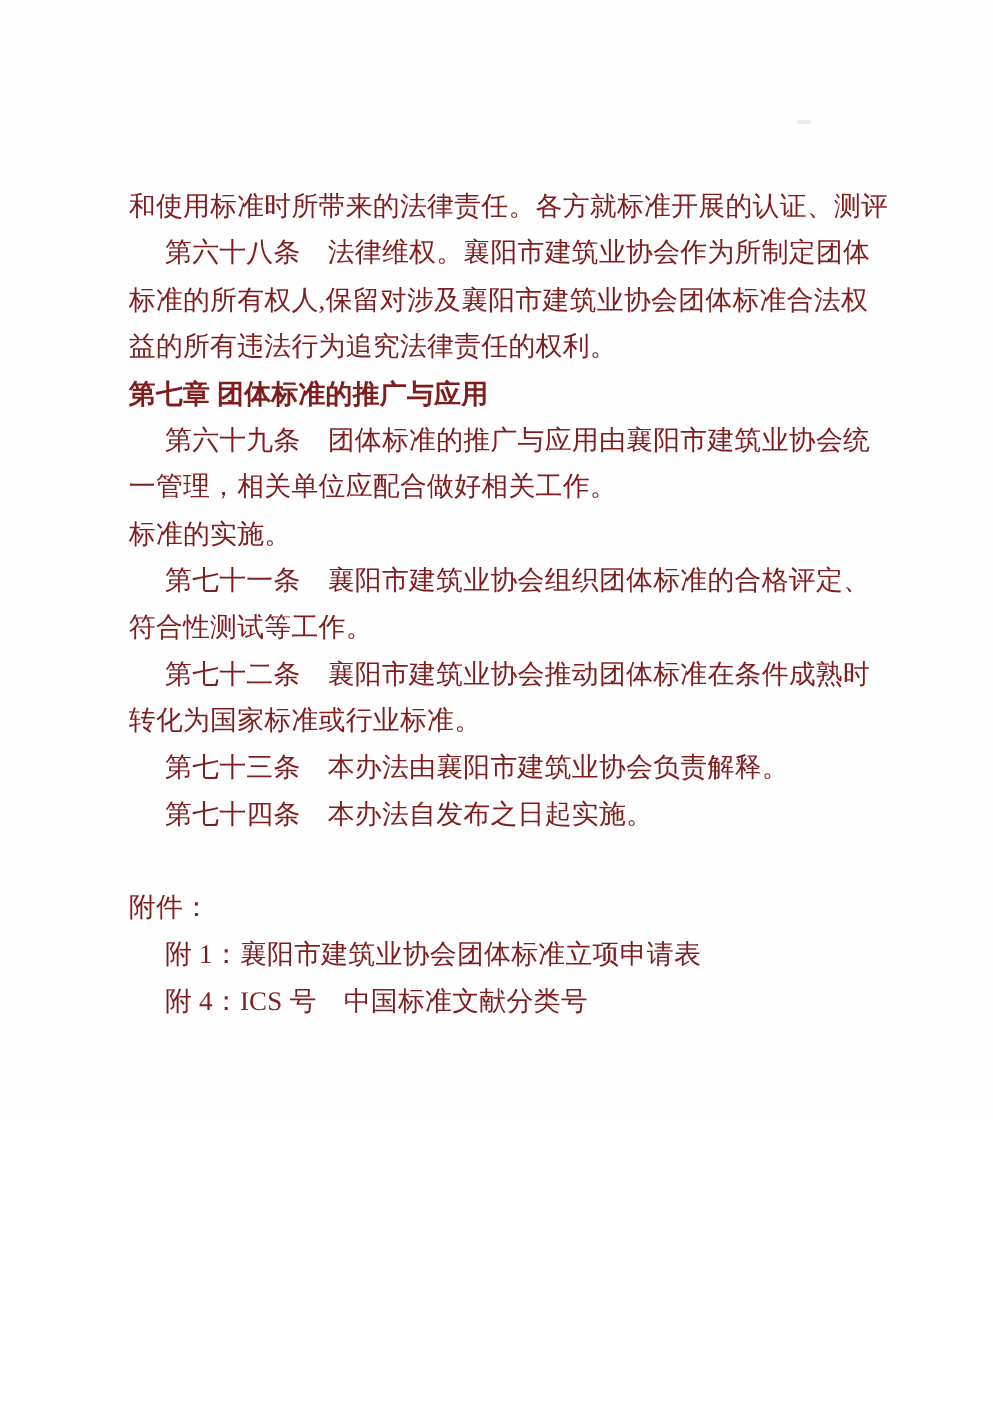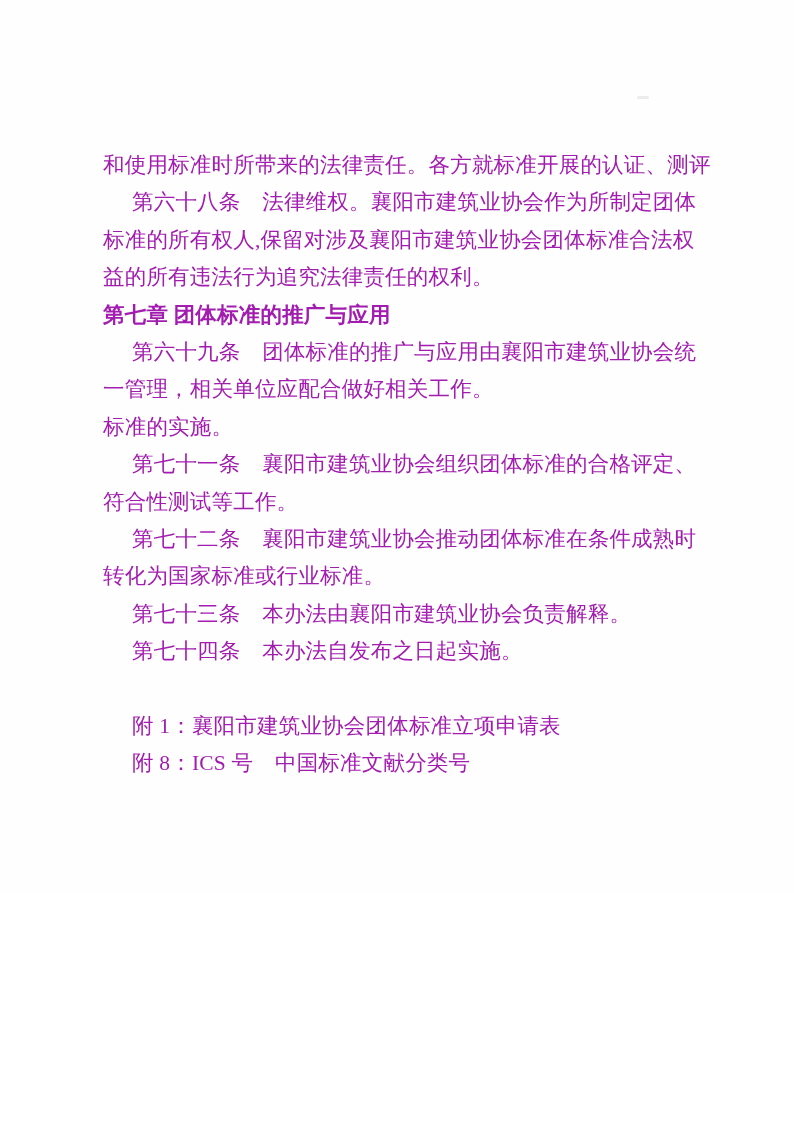--- a/index.html
+++ b/index.html
@@ -11,21 +11,21 @@
     height: 1122px;
     background: #ffffff;
     overflow: hidden;
   }
   .page {
     position: relative;
     width: 794px;
     height: 894px;
     background: #fefefe;
     font-family: "Liberation Serif", "DejaVu Serif", serif;
-    color: #a21caf;
+    color: #7f1d1d;
   }
   .content {
     position: absolute;
     left: 103px;
     top: 147px;
     width: 606px;
   }
   .ln {
     height: 37.4px;
     line-height: 37.4px;
@@ -69,16 +69,17 @@
     <div class="ln indent">第六十九条　团体标准的推广与应用由襄阳市建筑业协会统</div>
     <div class="ln">一管理，相关单位应配合做好相关工作。</div>
     <div class="ln">标准的实施。</div>
     <div class="ln indent">第七十一条　襄阳市建筑业协会组织团体标准的合格评定、</div>
     <div class="ln">符合性测试等工作。</div>
     <div class="ln indent">第七十二条　襄阳市建筑业协会推动团体标准在条件成熟时</div>
     <div class="ln">转化为国家标准或行业标准。</div>
     <div class="ln indent">第七十三条　本办法由襄阳市建筑业协会负责解释。</div>
     <div class="ln indent">第七十四条　本办法自发布之日起实施。</div>
     <div class="spacer"></div>
+    <div class="ln">附件：</div>
     <div class="ln indent">附 1：襄阳市建筑业协会团体标准立项申请表</div>
-    <div class="ln indent">附 8：ICS 号　中国标准文献分类号</div>
+    <div class="ln indent">附 4：ICS 号　中国标准文献分类号</div>
   </div>
 </div>
 
 </body></html>

